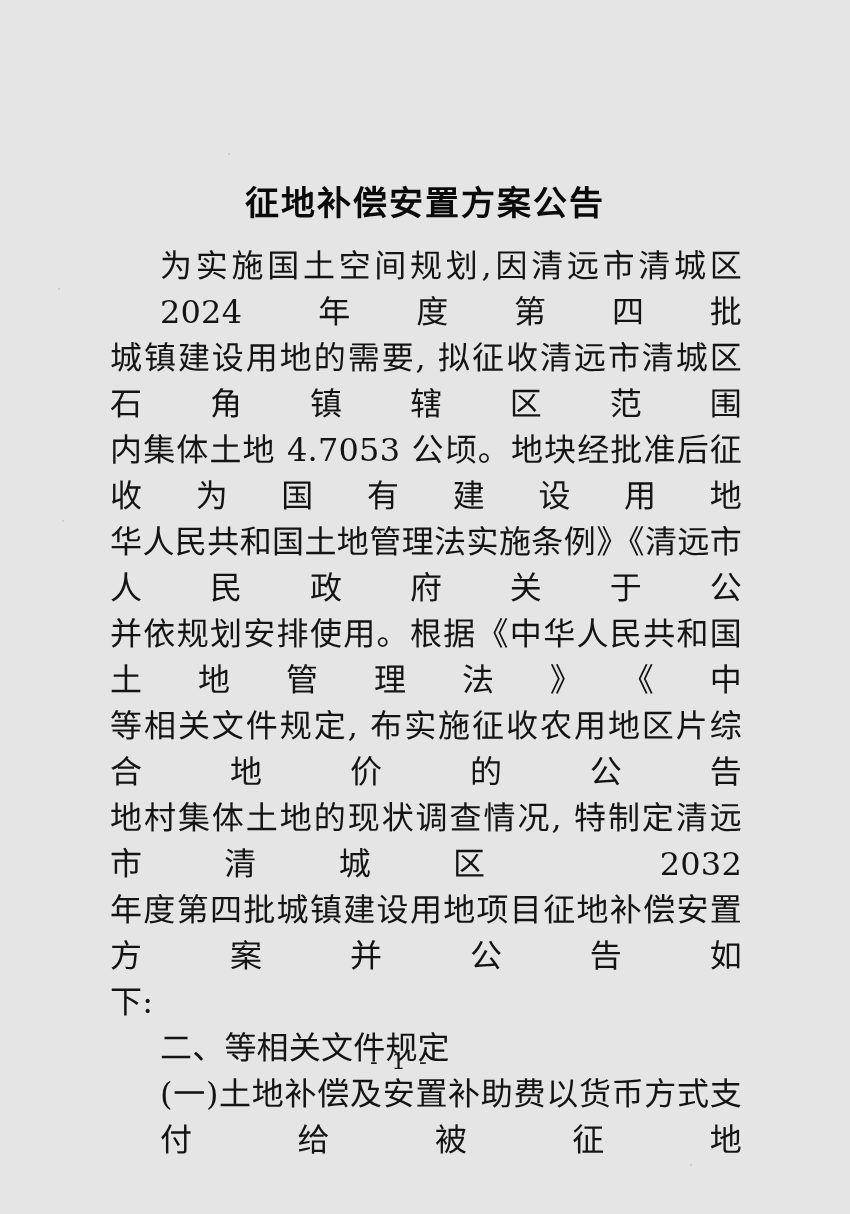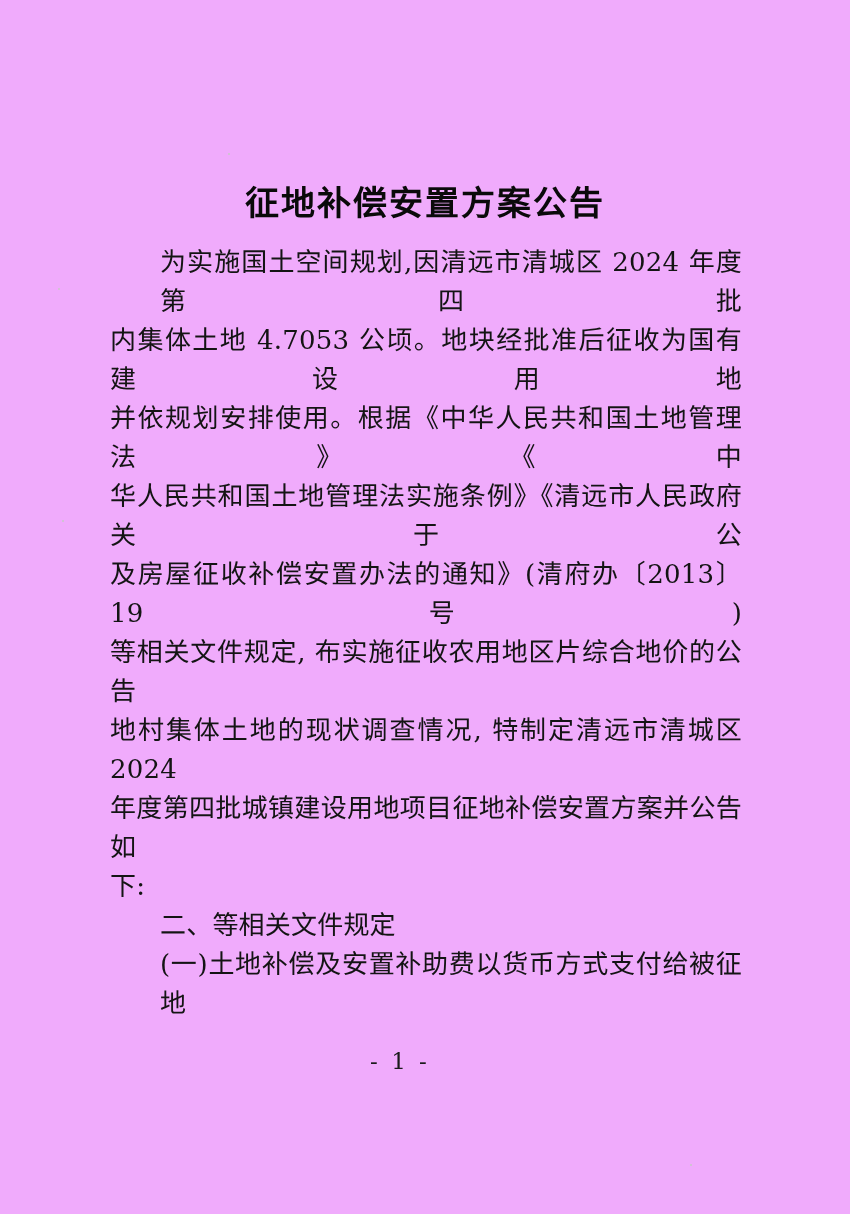--- a/index.html
+++ b/index.html
@@ -7,21 +7,21 @@
     margin: 0;
     padding: 0;
     background: #ffffff;
   }
 
   .page {
     position: relative;
     width: 850px;
     height: 1214px;
     margin: 0 auto;
-    background: #f0abfc;
+    background: #e5e5e5;
     overflow: hidden;
     font-family: "DejaVu Serif", "Liberation Serif", serif;
     color: #111111;
     -webkit-font-smoothing: antialiased;
   }
 
   
   .doc-title {
     position: absolute;
     top: 158px;
@@ -38,22 +38,22 @@
 
   
   .body-block {
     position: absolute;
     top: 243px;
     left: 110px;
     width: 632px;
   }
 
   .para-line {
-    font-size: 26px;
-    line-height: 39px;
+    font-size: 32px;
+    line-height: 46px;
     letter-spacing: 0.2px;
     color: #141414;
     white-space: pre;
     text-align: left;
     font-family: "DejaVu Serif", "Liberation Serif", serif;
   }
 
   
   .para-line.justify {
     display: block;
@@ -90,26 +90,26 @@
 </style>
 </head>
 <body>
 
 <div class="page">
 
   <h1 class="doc-title">征地补偿安置方案公告</h1>
 
   <div class="body-block">
       <div class="para-line justify indent-2">为实施国土空间规划,因清远市清城区 2024 年度第四批</div>
+      <div class="para-line justify">城镇建设用地的需要, 拟征收清远市清城区石角镇辖区范围</div>
       <div class="para-line justify">内集体土地 4.7053 公顷。地块经批准后征收为国有建设用地</div>
+      <div class="para-line justify">华人民共和国土地管理法实施条例》《清远市人民政府关于公</div>
       <div class="para-line justify">并依规划安排使用。根据《中华人民共和国土地管理法》《中</div>
-      <div class="para-line justify">华人民共和国土地管理法实施条例》《清远市人民政府关于公</div>
-      <div class="para-line justify">及房屋征收补偿安置办法的通知》(清府办〔2013〕19 号)</div>
       <div class="para-line justify">等相关文件规定, 布实施征收农用地区片综合地价的公告</div>
-      <div class="para-line justify">地村集体土地的现状调查情况, 特制定清远市清城区 2024</div>
+      <div class="para-line justify">地村集体土地的现状调查情况, 特制定清远市清城区 2032</div>
       <div class="para-line justify">年度第四批城镇建设用地项目征地补偿安置方案并公告如</div>
       <div class="para-line">下:</div>
       <div class="para-line indent-2">二、等相关文件规定</div>
       <div class="para-line justify indent-2">(一)土地补偿及安置补助费以货币方式支付给被征地</div>
     </div>
 
   <div class="page-number">- 1 -</div>
 
   <span class="speck" style="left:58px;  top:288px;  width:2px; height:2px;"></span>
   <span class="speck" style="left:62px;  top:520px;  width:2px; height:2px;"></span>

